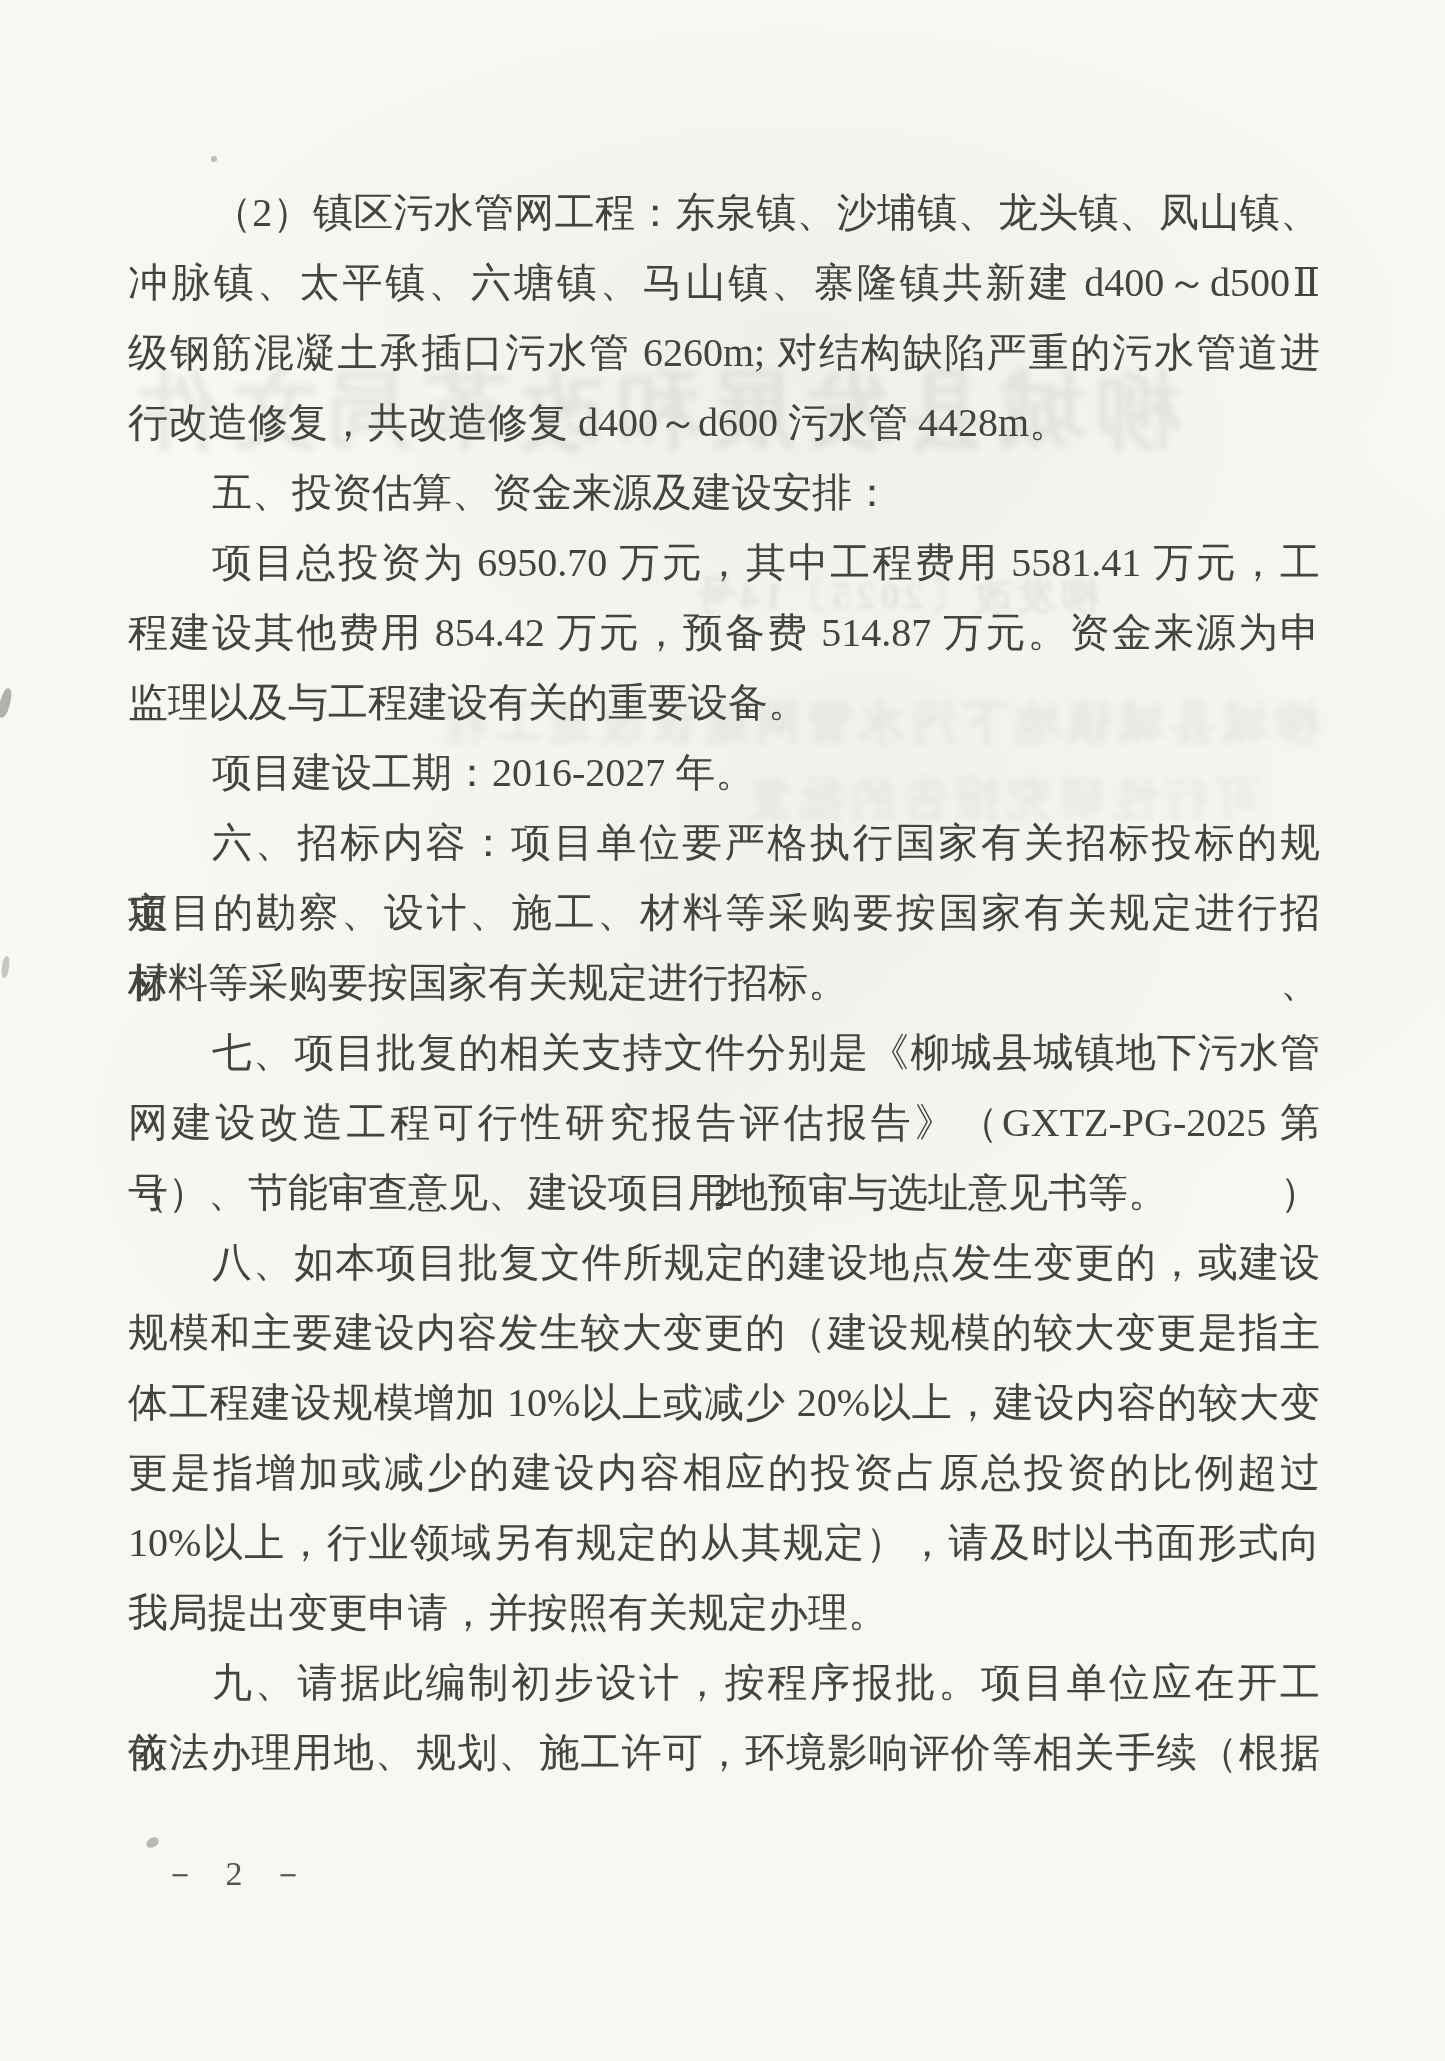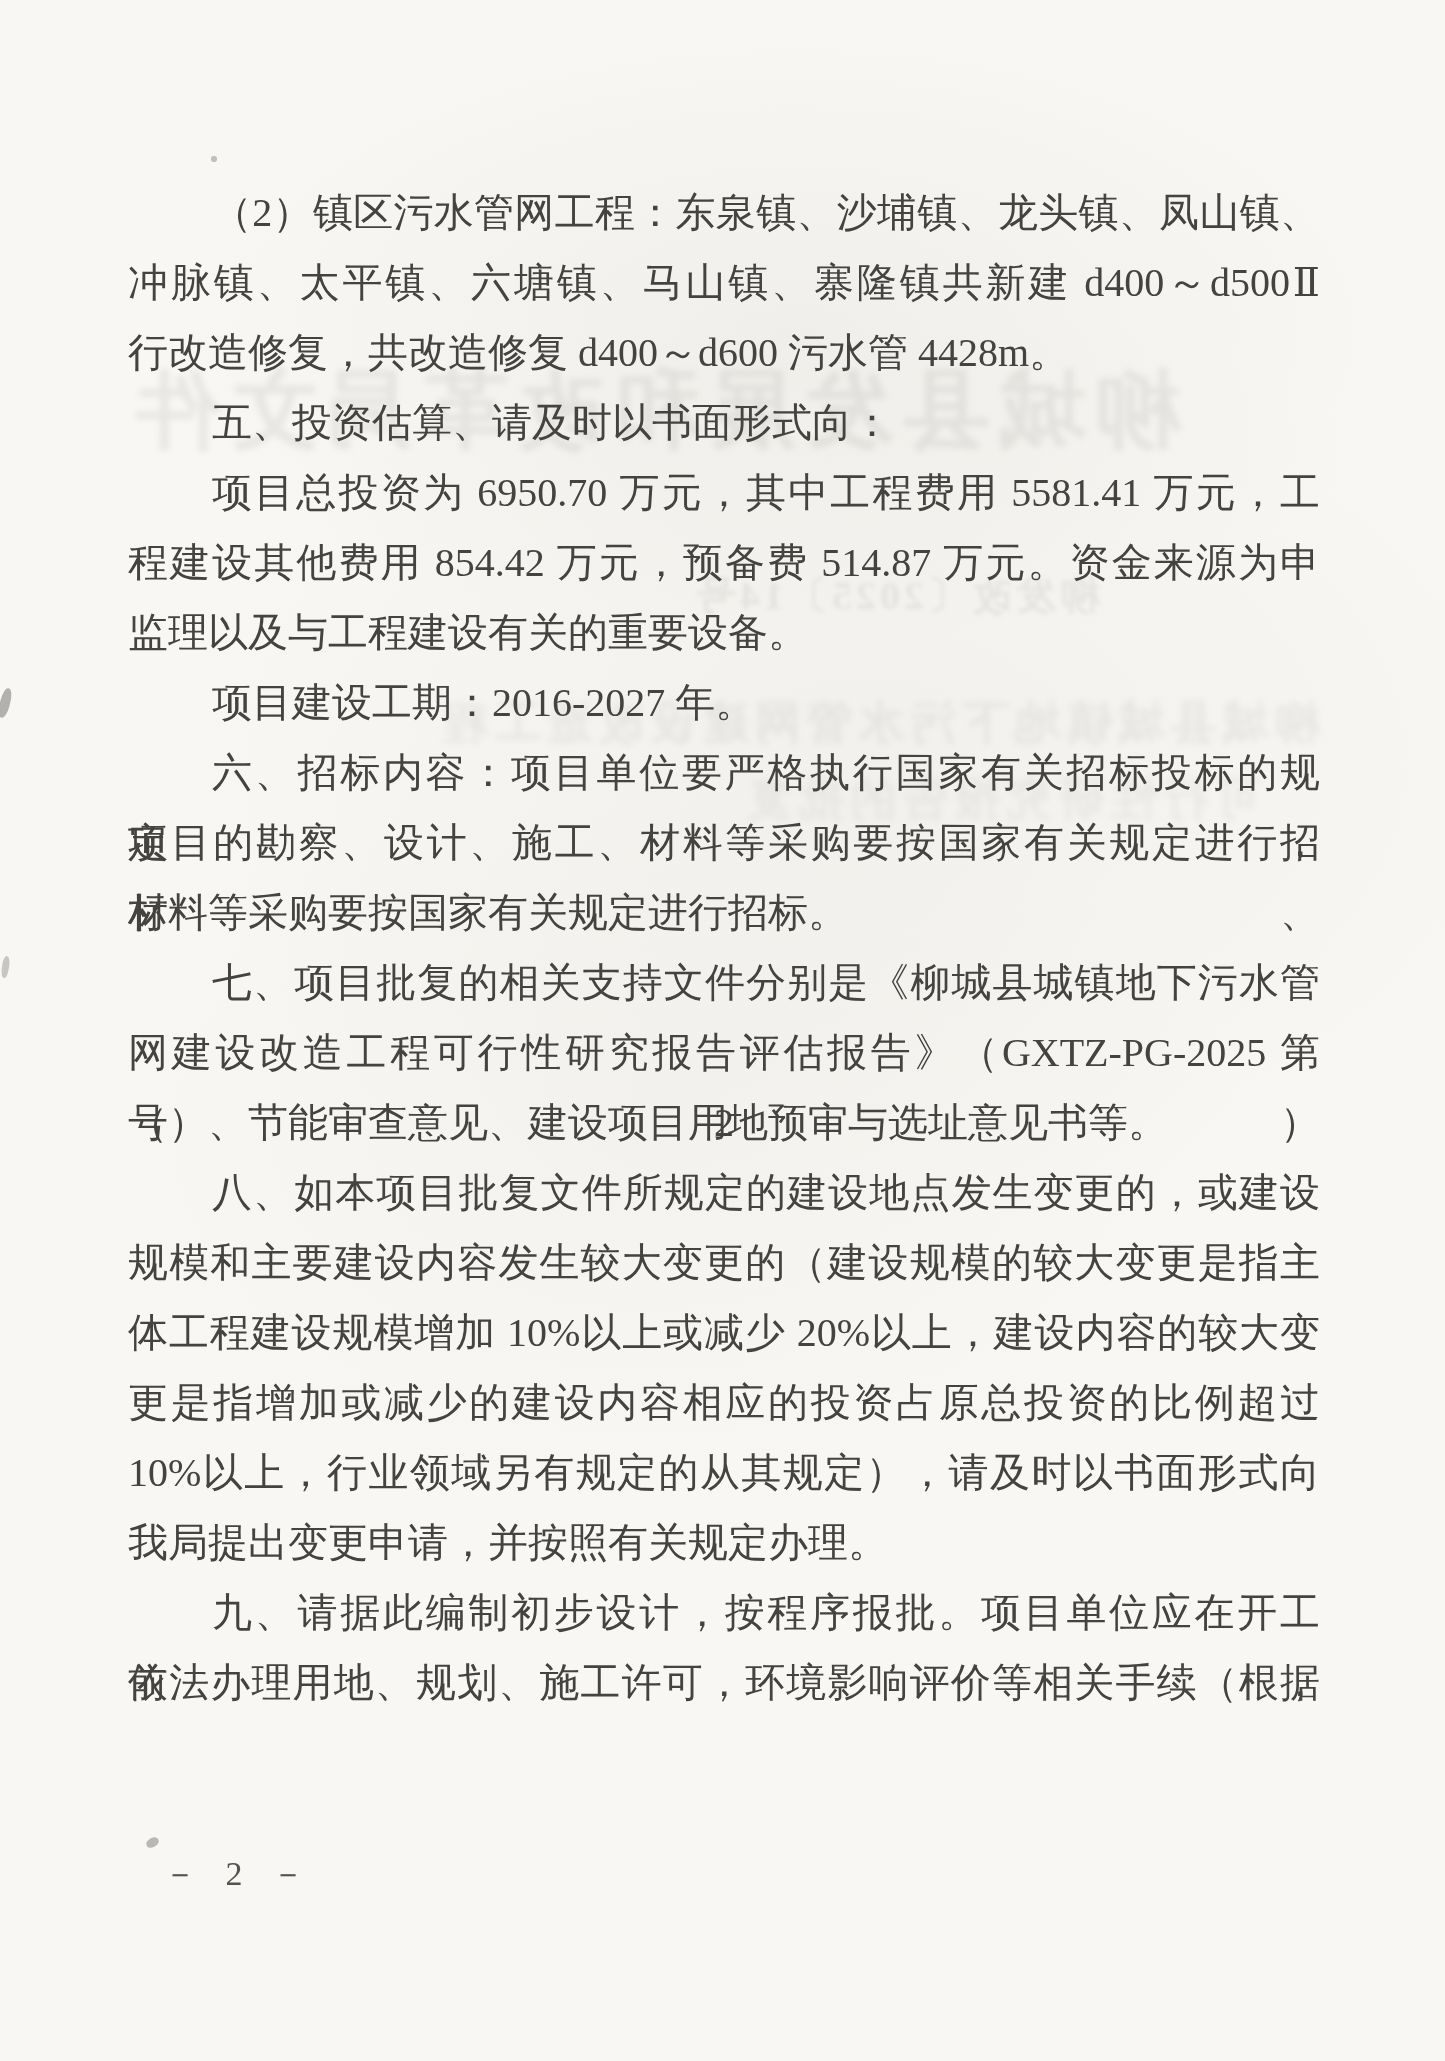--- a/index.html
+++ b/index.html
@@ -57,22 +57,23 @@
 <div class="page">
 
   <div class="ghost ghost-title">柳城县发展和改革局文件</div>
   <div class="ghost ghost-ref">柳发改〔2025〕14号</div>
   <div class="ghost ghost-body1">柳城县城镇地下污水管网建设改造工程</div>
   <div class="ghost ghost-body2">可行性研究报告的批复</div>
 
   <div class="content">
       <div class="line indent justify">（2）镇区污水管网工程：东泉镇、沙埔镇、龙头镇、凤山镇、</div>
       <div class="line justify">冲脉镇、太平镇、六塘镇、马山镇、寨隆镇共新建 d400～d500Ⅱ</div>
+      <div class="line justify">级钢筋混凝土承插口污水管 6260m; 对结构缺陷严重的污水管道进</div>
       <div class="line">行改造修复，共改造修复 d400～d600 污水管 4428m。</div>
-      <div class="line indent">五、投资估算、请及时以书面形式向：</div>
+      <div class="line indent">五、投资估算、资金来源及建设安排：</div>
       <div class="line indent justify">项目总投资为 6950.70 万元，其中工程费用 5581.41 万元，工</div>
       <div class="line justify">程建设其他费用 854.42 万元，预备费 514.87 万元。资金来源为申</div>
       <div class="line">监理以及与工程建设有关的重要设备。</div>
       <div class="line indent">项目建设工期：2016-2027 年。</div>
       <div class="line indent justify">六、招标内容：项目单位要严格执行国家有关招标投标的规定，</div>
       <div class="line justify">项目的勘察、设计、施工、材料等采购要按国家有关规定进行招标、</div>
       <div class="line">材料等采购要按国家有关规定进行招标。</div>
       <div class="line indent justify">七、项目批复的相关支持文件分别是《柳城县城镇地下污水管</div>
       <div class="line justify">网建设改造工程可行性研究报告评估报告》（GXTZ-PG-2025 第（2）</div>
       <div class="line">号）、节能审查意见、建设项目用地预审与选址意见书等。</div>

